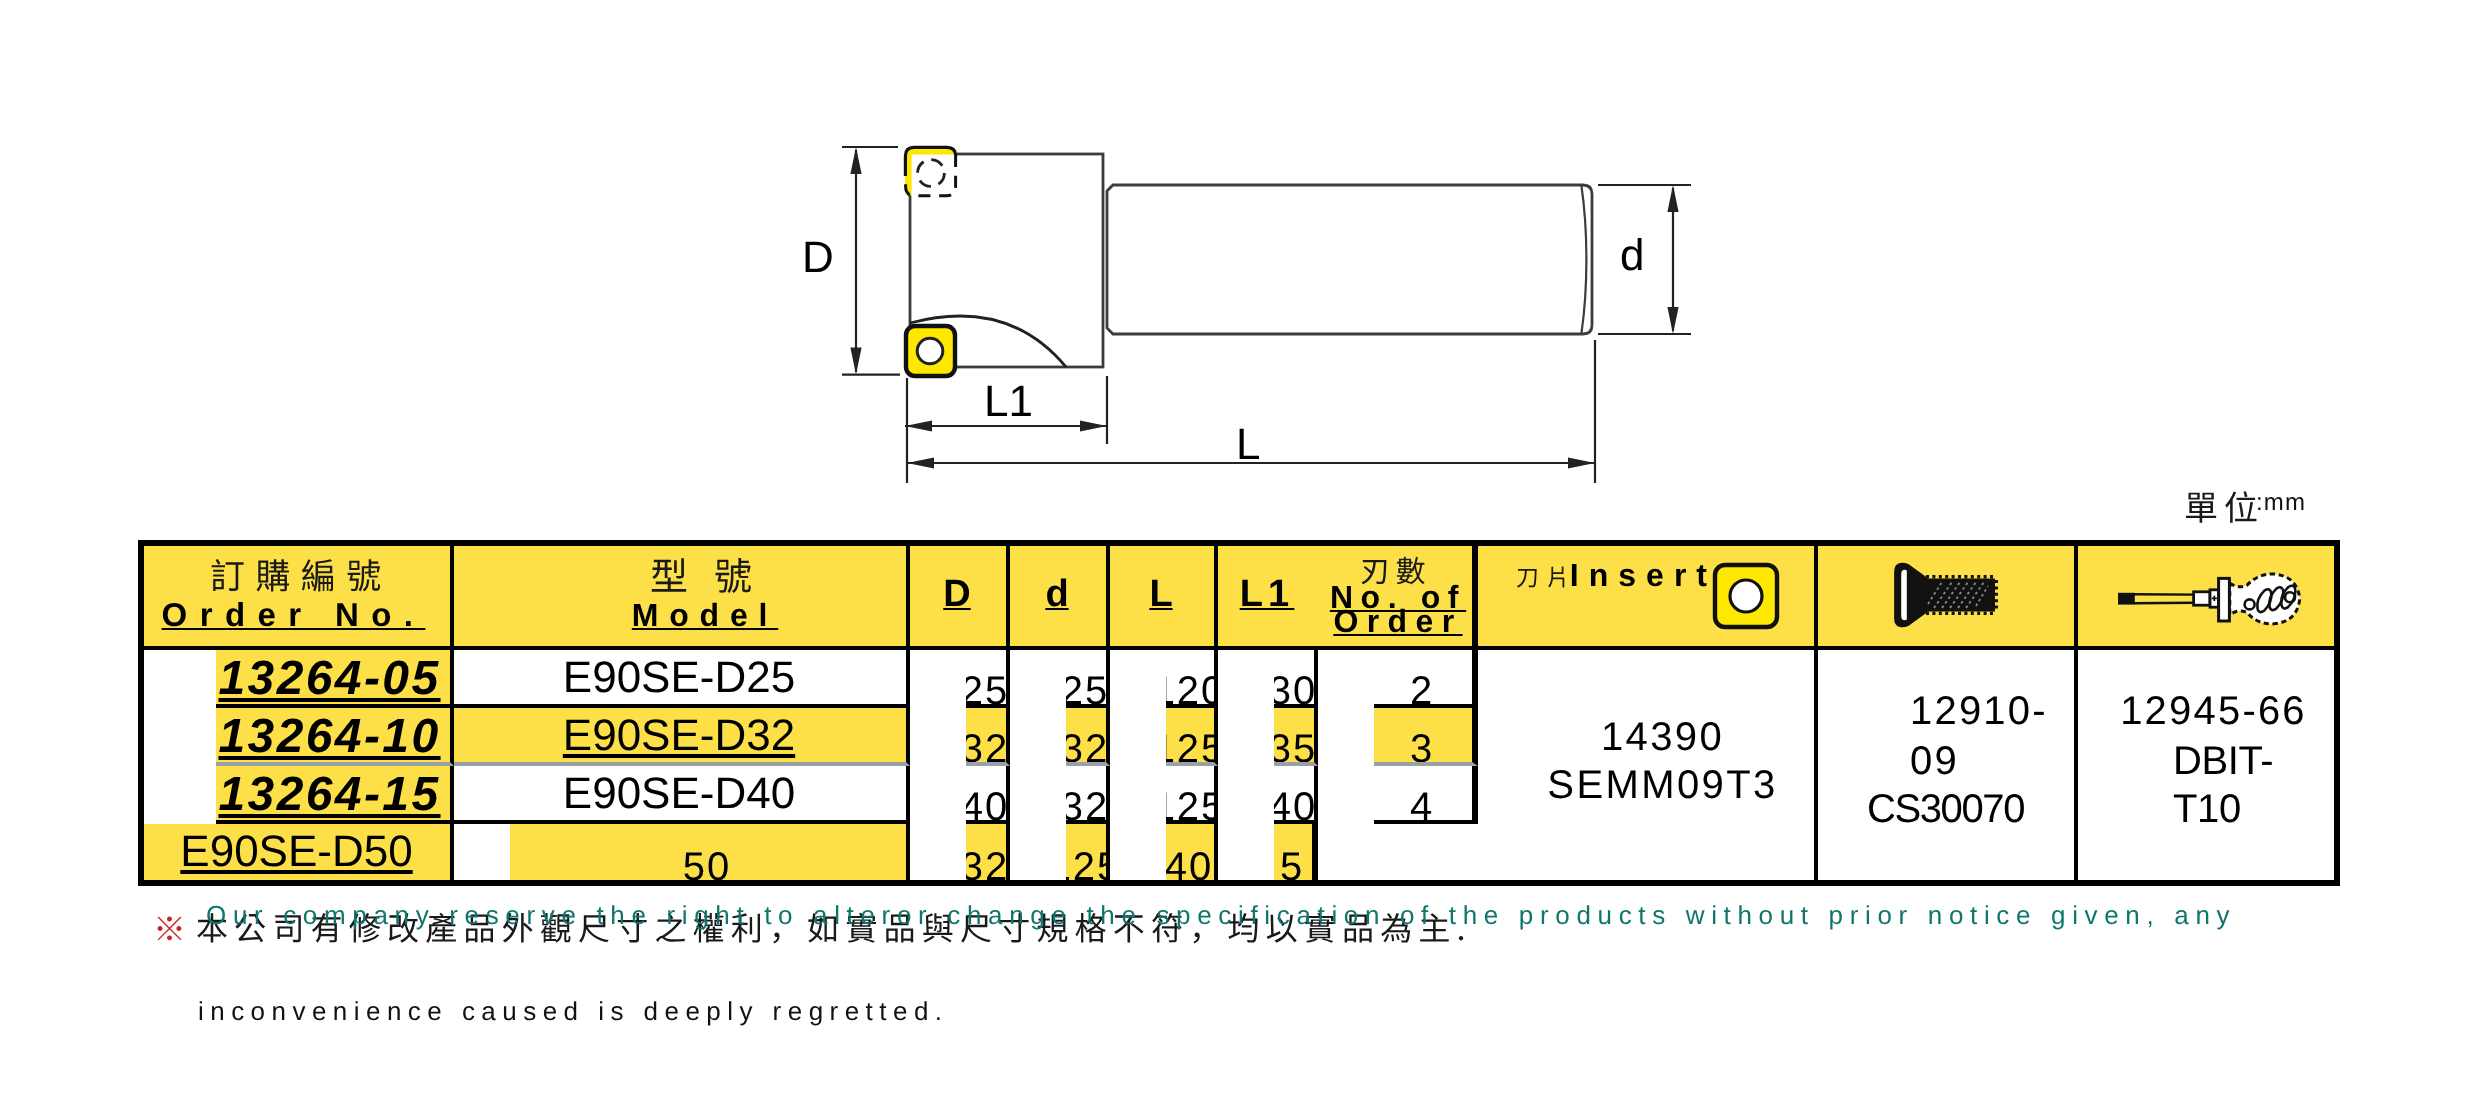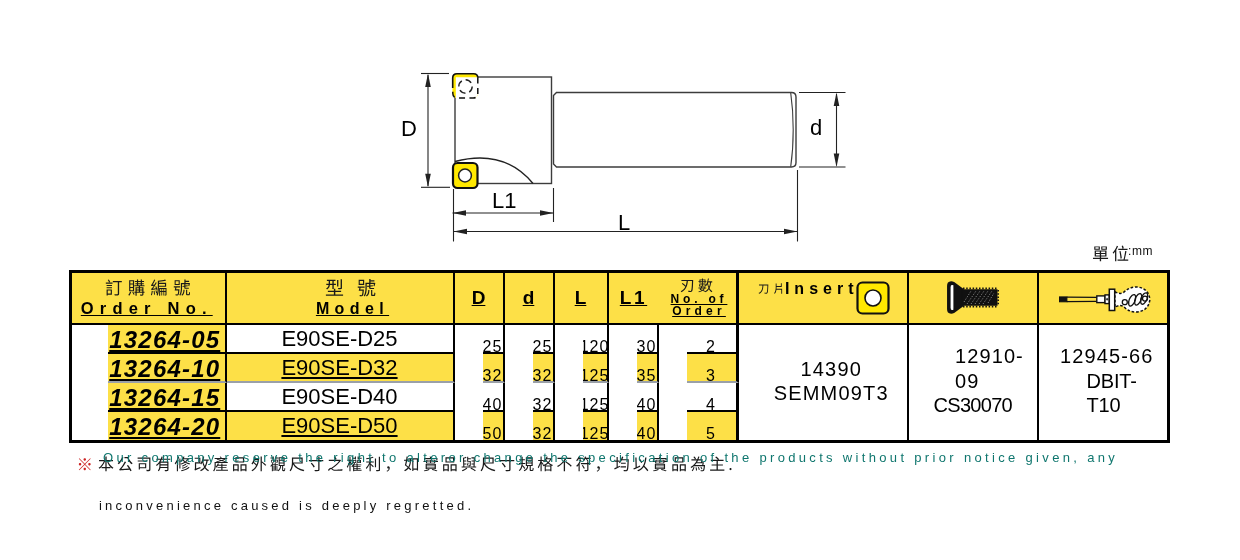--- a/index.html
+++ b/index.html
@@ -13,21 +13,21 @@
   box-sizing:content-box;}
 #tbl>div{box-sizing:border-box;position:relative;display:flex;align-items:center;justify-content:center;overflow:hidden;}
 .br{border-right:2px solid #000;}
 .br3{border-right:3px solid #000;}
 .bb{border-bottom:2px solid #000;}
 .bbg{border-bottom:2px solid #9aa0a8;}
 .blue{background:#fde047;text-decoration:underline;}
 .hd{flex-direction:column;}
 .ord{font-style:italic;font-weight:bold;font-size:24px;letter-spacing:1.2px;padding-top:3px;padding-right:3px;margin-left:36px;}
 .mod{font-size:22px;letter-spacing:0px;padding-top:1.5px;}
-.num{font-size:16px;letter-spacing:1px;padding-top:17px;margin-left:28px;}
+.num{font-size:20px;letter-spacing:1px;padding-top:17px;margin-left:28px;}
 .mrg{flex-direction:column;font-size:20px;letter-spacing:0.4px;line-height:24.5px;padding-bottom:2px;}
 </style>
 </head>
 <body>
 <div id="page">
 
 <svg class="abs" style="left:0;top:0" width="1240" height="260" viewBox="0 0 1240 260">
 
   <g stroke="#3c3c3c" stroke-width="1.4" fill="none">
     <rect x="455" y="77" width="96.5" height="106.5"></rect>
@@ -124,21 +124,21 @@
   </div>
 
   <div class="blue br bb" style="font-weight:bold;font-size:19px;">D</div>
 
   <div class="blue br bb" style="font-weight:bold;font-size:19px;">d</div>
 
   <div class="blue br bb" style="font-weight:bold;font-size:19px;">L</div>
 
   <div class="blue br bb" style="font-weight:bold;font-size:19px;letter-spacing:2.6px;margin-right:-2px;">L1</div>
 
-  <div class="blue br3 bb hd" style="font-weight:bold;font-size:12px;line-height:13.4px;">
+  <div class="blue br3 bb hd" style="font-weight:bold;font-size:16px;line-height:13.4px;">
     <svg width="34" height="16" viewBox="0 0 34 16">
           <g transform="translate(0,14)" fill="#1a1a1a">
             <path transform="translate(0.0,0) scale(0.015000,-0.015000)" d="M125 483C199 421 298 338 356 281C300 164 206 54 48 -18C70 -33 94 -61 105 -79C459 91 508 450 526 660H799C787 227 770 60 735 24C723 10 711 7 691 7C666 7 603 8 535 13C550 -9 560 -44 561 -66C621 -70 684 -72 720 -68C758 -64 781 -55 806 -23C848 29 862 199 878 691C878 702 879 734 879 734H93V660H444C437 579 426 468 387 357C327 410 239 480 172 533Z"></path>
             <path transform="translate(17.8,0) scale(0.015000,-0.015000)" d="M678 575H816C803 456 782 354 747 268C713 356 690 456 674 563ZM44 229V174H173C153 141 132 111 113 86C159 74 208 57 257 39C204 13 133 -10 37 -29C49 -41 64 -65 70 -79C186 -55 268 -24 326 10C376 -11 421 -34 454 -53L478 -31C491 -45 507 -69 513 -81C613 -29 687 38 743 122C788 38 846 -30 920 -76C930 -57 953 -30 969 -17C889 26 828 98 782 189C834 293 865 420 884 575H961V642H698C715 702 730 765 742 828L677 840C648 678 601 514 535 405V457H338V500H514V614H571V671H514V775H338V840H278V775H112V671H44V614H112V500H278V457H89V293H238C228 272 217 251 205 229ZM401 270V236V229H275C286 250 297 272 307 293H535V386C550 374 571 355 580 345C600 378 618 416 635 458C654 360 678 270 711 192C662 106 594 39 501 -10L503 -8C471 10 428 30 382 50C428 90 448 133 456 174H563V229H462V235V270ZM172 723H278V668H172ZM278 553H172V617H278ZM338 723H453V668H338ZM338 553V617H453V553ZM154 409H278V342H154ZM338 409H468V342H338ZM206 114 243 174H393C383 142 362 108 318 76C281 90 243 103 206 114Z"></path>
           </g>
         </svg>
     <div style="letter-spacing:3.8px;margin-right:-4px;margin-top:0.5px;">No. of</div>
     <div style="letter-spacing:4.2px;margin-right:-4px;margin-top:-1.5px;">Order</div>
   </div>
 
@@ -234,21 +234,20 @@
   <div class="blue br3 bbg num">3</div>
 
   <div class="blue br bb ord">13264-15</div>
   <div class="br bb mod">E90SE-D40</div>
   <div class="br bb num">40</div>
   <div class="br bb num">32</div>
   <div class="br bb num">125</div>
   <div class="br bb num">40</div>
   <div class="br3 bb num">4</div>
 
-  <div class="blue br ord">13264-20</div>
   <div class="blue br mod">E90SE-D50</div>
   <div class="blue br num">50</div>
   <div class="blue br num">32</div>
   <div class="blue br num">125</div>
   <div class="blue br num">40</div>
   <div class="blue br3 num">5</div>
 </div>
 
 <div class="abs" style="left:76px;top:455px;width:18px;height:18px;">
   <svg width="18" height="18" viewBox="0 0 18 18">

